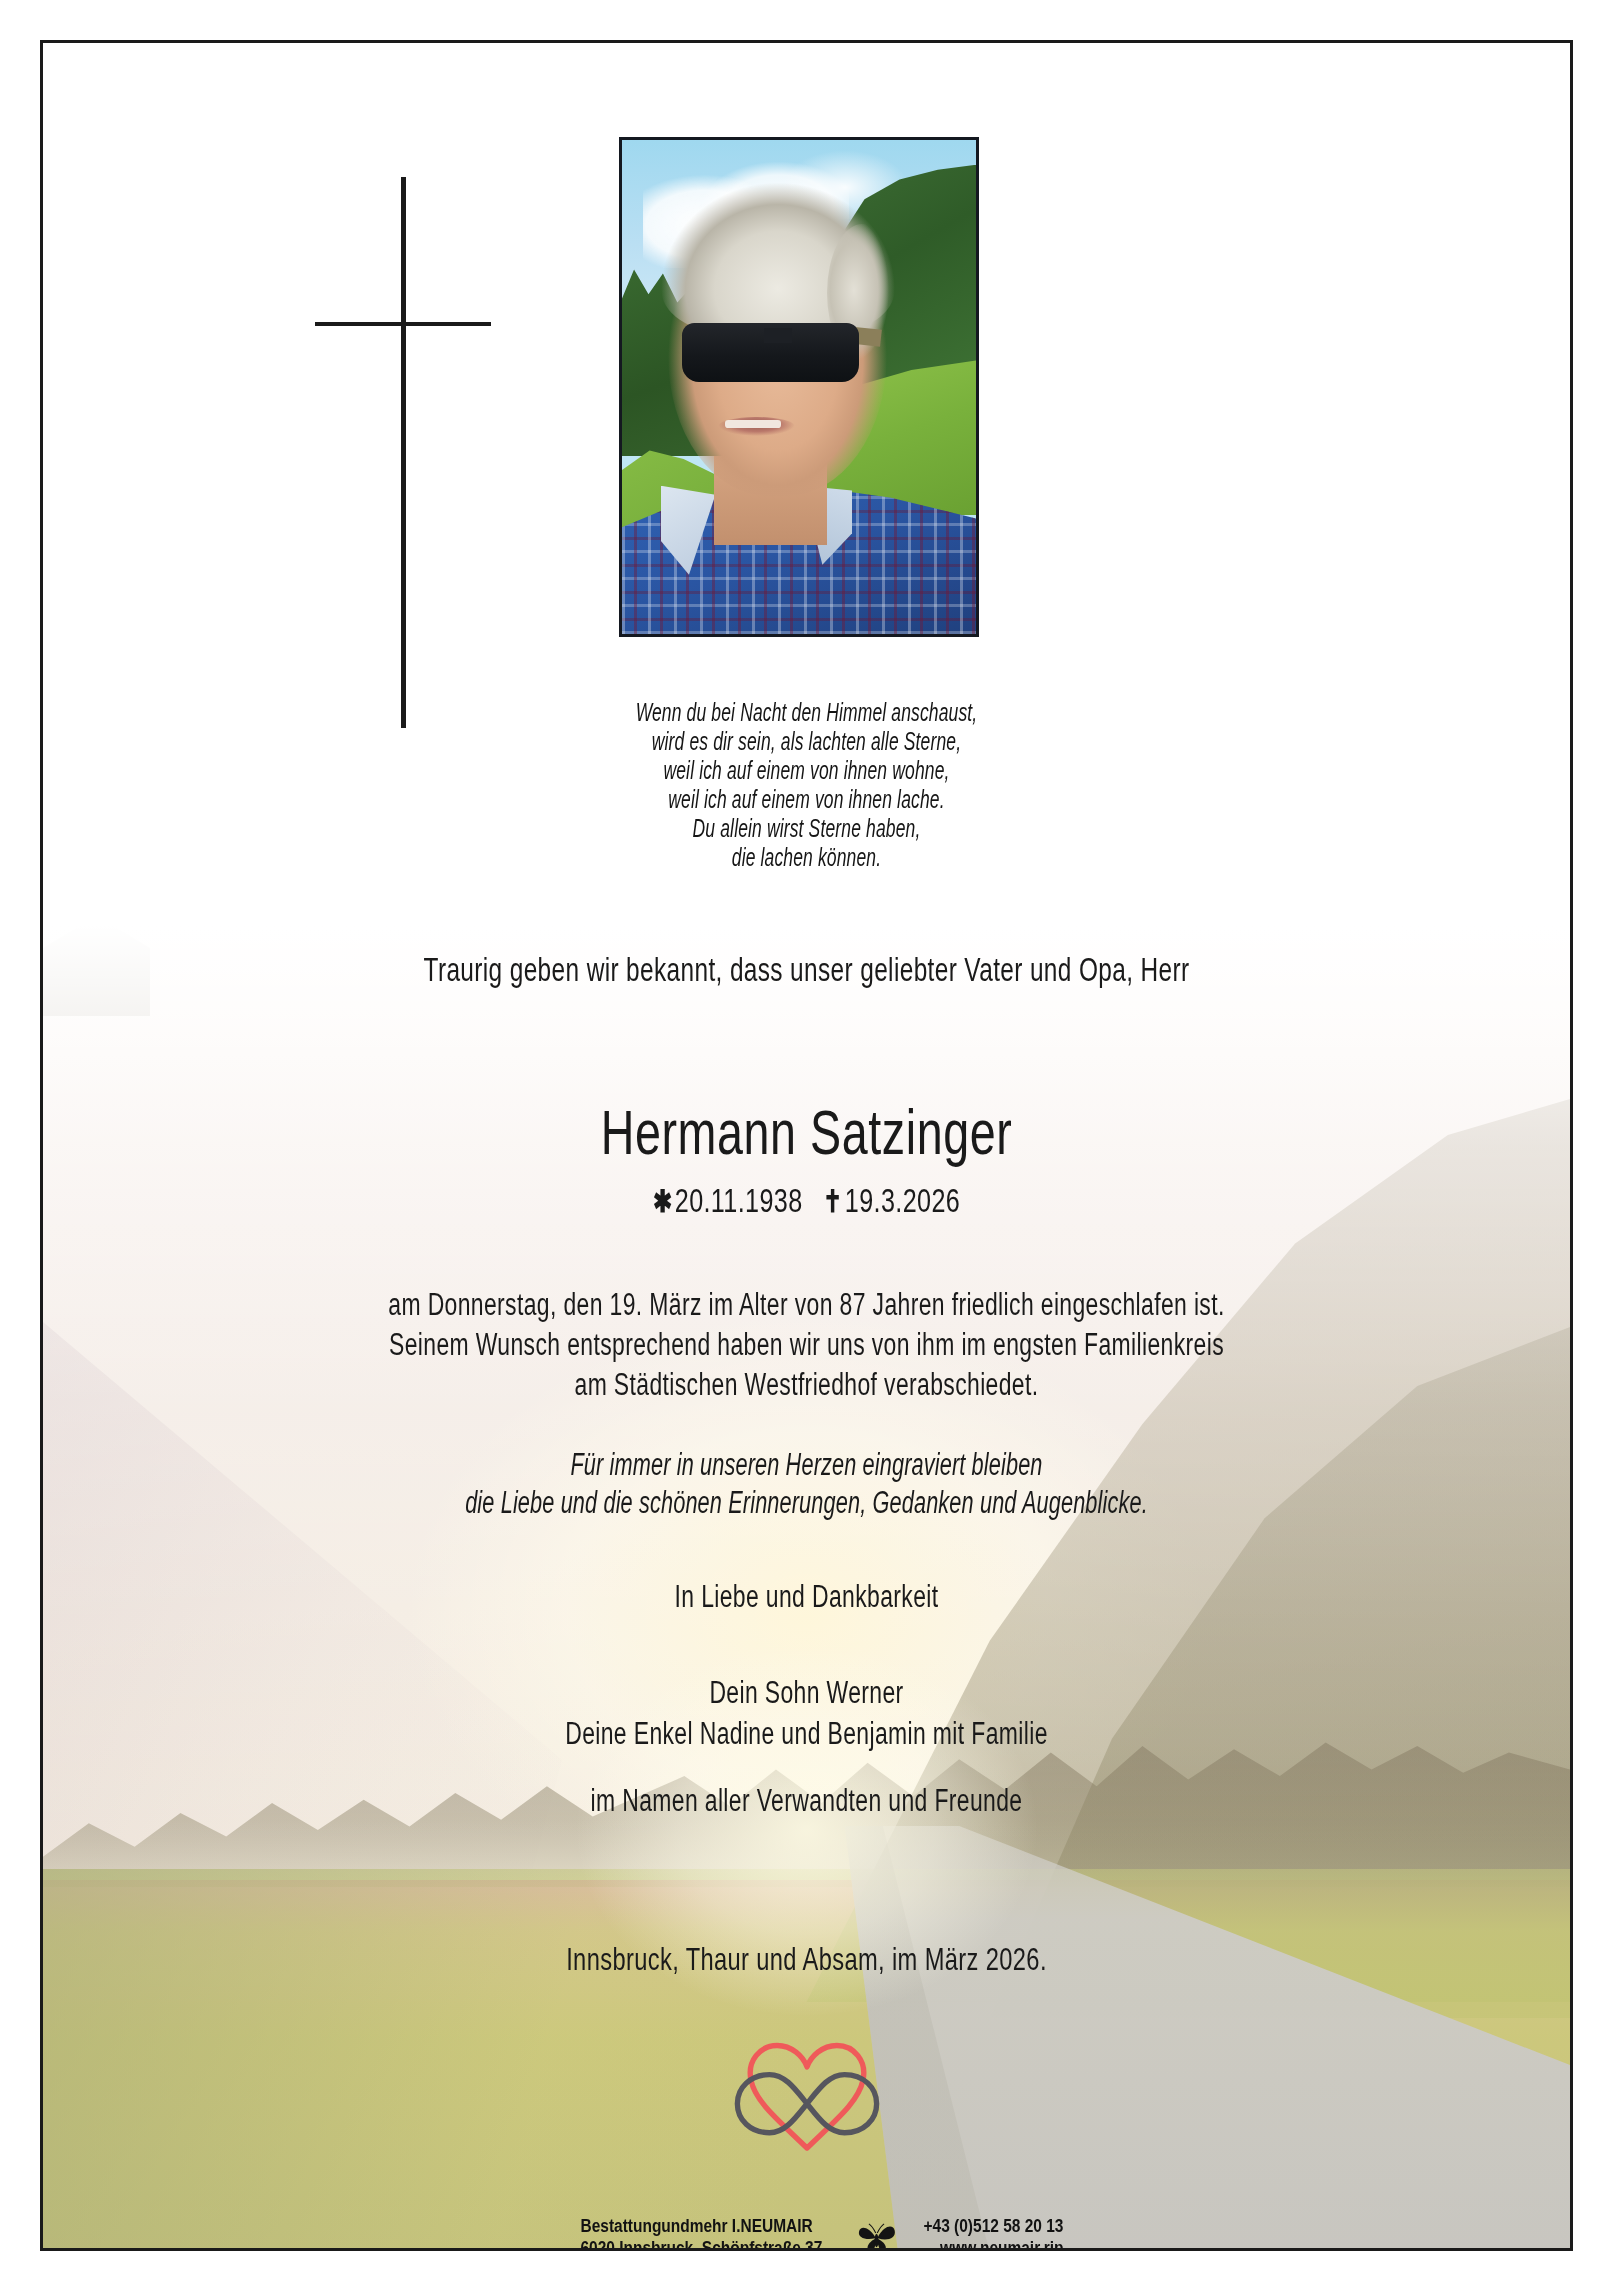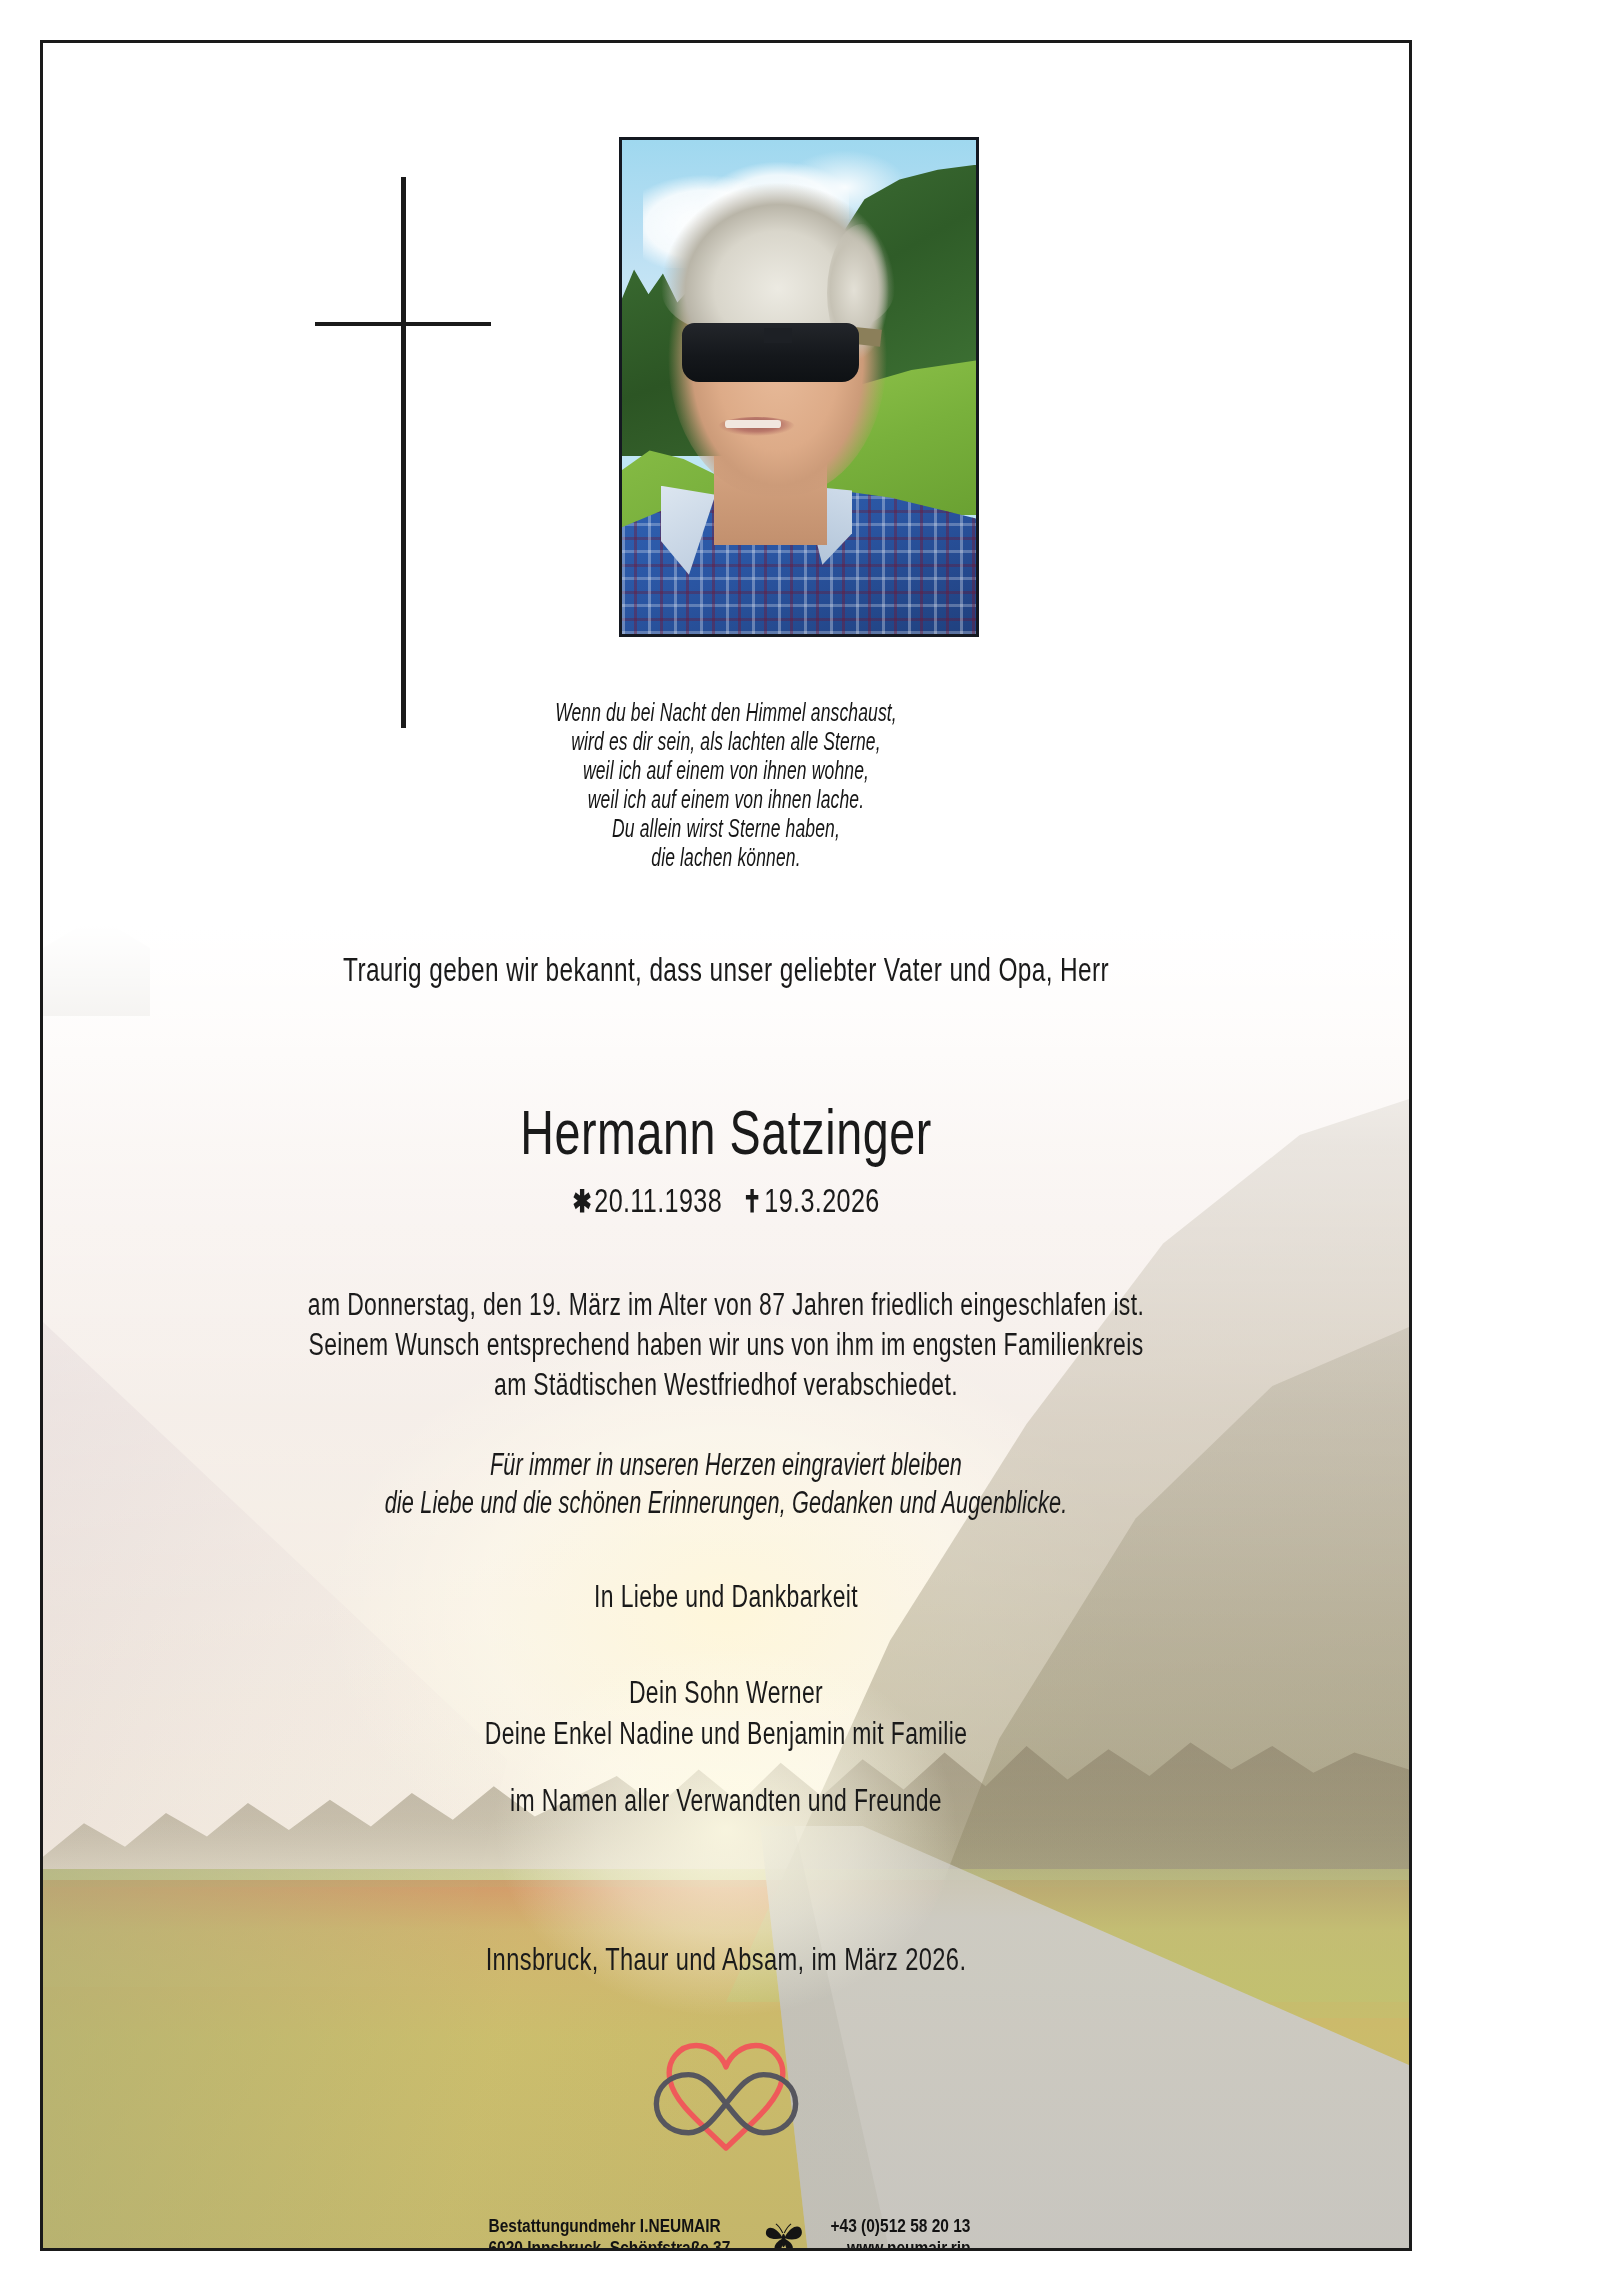--- a/index.html
+++ b/index.html
@@ -12,25 +12,25 @@
     height: 2295px;
     font-family: "Liberation Sans", sans-serif;
     overflow: hidden;
   }
 
   
   #card {
     position: absolute;
     left: 40px;
     top: 40px;
-    width: 1372px;
+    width: 1533px;
     height: 2211px;
     border: 3.8px solid #1a1a1a;
     box-sizing: border-box;
-    background: #ef4444;
+    background: #f9a8d4;
     overflow: hidden;
   }
 
   
   #bg-landscape {
     position: absolute;
     left: 0; top: 0;
     width: 100%;
     height: 100%;
     overflow: hidden;
@@ -373,20 +373,21 @@
   
   #footer {
     position: absolute;
     left: 0;
     top: 2172px;
     width: 100%;
     display: flex;
     justify-content: center;
     align-items: center;
     gap: 17px;
+    padding-left: 12px;
   }
   #footer .fcol {
     font-family: "Liberation Sans Narrow", "Liberation Sans", sans-serif;
     font-weight: 700;
     font-size: 17.6px;
     line-height: 22px;
     color: #121212;
     transform: scaleX(0.88);
   }
   #footer .fcol.left { text-align: left; }

